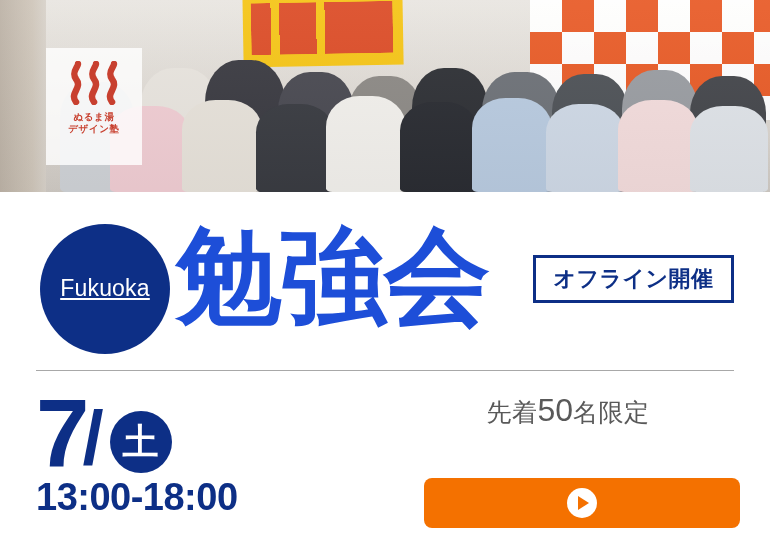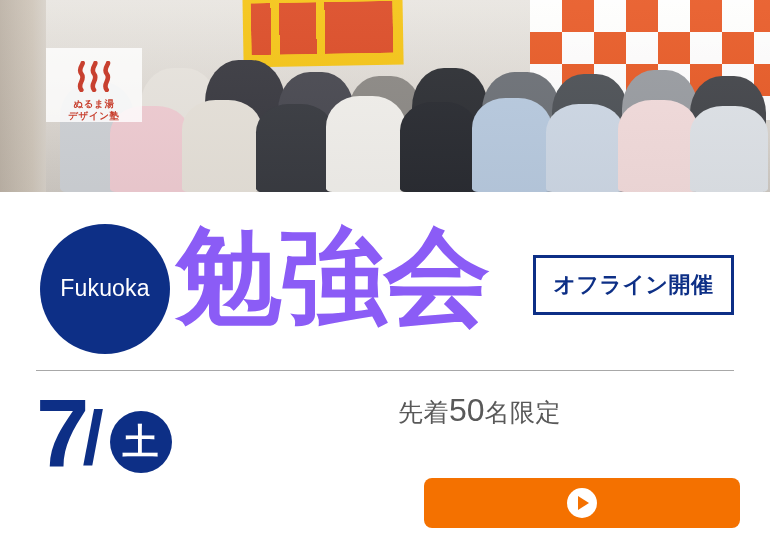--- a/index.html
+++ b/index.html
@@ -85,21 +85,21 @@
   .hero-veil {
     position: absolute; inset: 0;
     background: linear-gradient(180deg, rgba(255,255,255,.06) 0%, rgba(0,0,0,.04) 100%);
     pointer-events: none;
   }
 
   
   .logo-box {
     position: absolute;
     left: 46px; top: 48px;
-    width: 96px; height: 74px;
+    width: 96px; height: 117px;
     background: rgba(255,255,255,.80);
     display: flex;
     flex-direction: column;
     align-items: center;
     justify-content: flex-start;
     padding-top: 13px;
     box-sizing: border-box;
   }
   .logo-waves { width: 56px; height: 44px; display:block; }
   .logo-text {
@@ -124,47 +124,48 @@
     left: 40px; top: 32px;
     width: 130px; height: 130px;
     border-radius: 50%;
     background: #0d2f86;
     color: #ffffff;
     display: flex;
     align-items: center;
     justify-content: center;
     box-sizing: border-box;
     padding-bottom: 2px;
+    text-decoration: underline;
   }
   .city-en {
     font-size: 23px;
     font-weight: 400;
     line-height: 25px;
     letter-spacing: .2px;
   }
   .city-jp {
     font-size: 44px;
     font-weight: 700;
     line-height: 47px;
     letter-spacing: 0px;
   }
   .headline-main {
     position: absolute;
     left: 176px; top: 28px;
-    color: #8b5cf6;
+    color: #1d4ed8;
     font-size: 106px;
     line-height: 112px;
     font-weight: 700;
     letter-spacing: -2px;
     white-space: nowrap;
   }
   .format-badge {
     position: absolute;
     right: 36px; top: 255px;
-    width: 201px; height: 60px;
+    width: 201px; height: 48px;
     border: 3px solid #0d2f86;
     background: #ffffff;
     color: #0d2f86;
     font-size: 22px;
     font-weight: 700;
     letter-spacing: .5px;
     display: flex;
     align-items: center;
     justify-content: center;
     box-sizing: border-box;
@@ -223,20 +224,21 @@
     font-weight: 700;
     letter-spacing: -.5px;
     margin-top: -4px;
   }
 
   
   .info-block {
     position: absolute;
     right: 32px; top: 394px;
     width: 340px;
+    text-align: center;
   }
   .capacity {
     color: #595959;
     font-size: 25px;
     font-weight: 400;
     line-height: 32px;
     letter-spacing: .5px;
     white-space: nowrap;
   }
   .capacity .num {
@@ -349,20 +351,21 @@
   <div class="format-badge">オフライン開催</div>
 
   <div class="divider"></div>
 
   <div class="date-block">
     <div class="date-line">
       <span class="date-num">7</span>
       <span class="date-slash">/</span>
       <span class="dow-badge">土</span>
     </div>
+    <div class="time-line">13:00-18:00</div>
   </div>
 
   <div class="info-block">
     <div class="capacity">
       <span>先着</span><span class="num">50</span><span>名限定</span>
     </div>
   </div>
 
   <button class="cta">
     <span class="cta-arrow">

